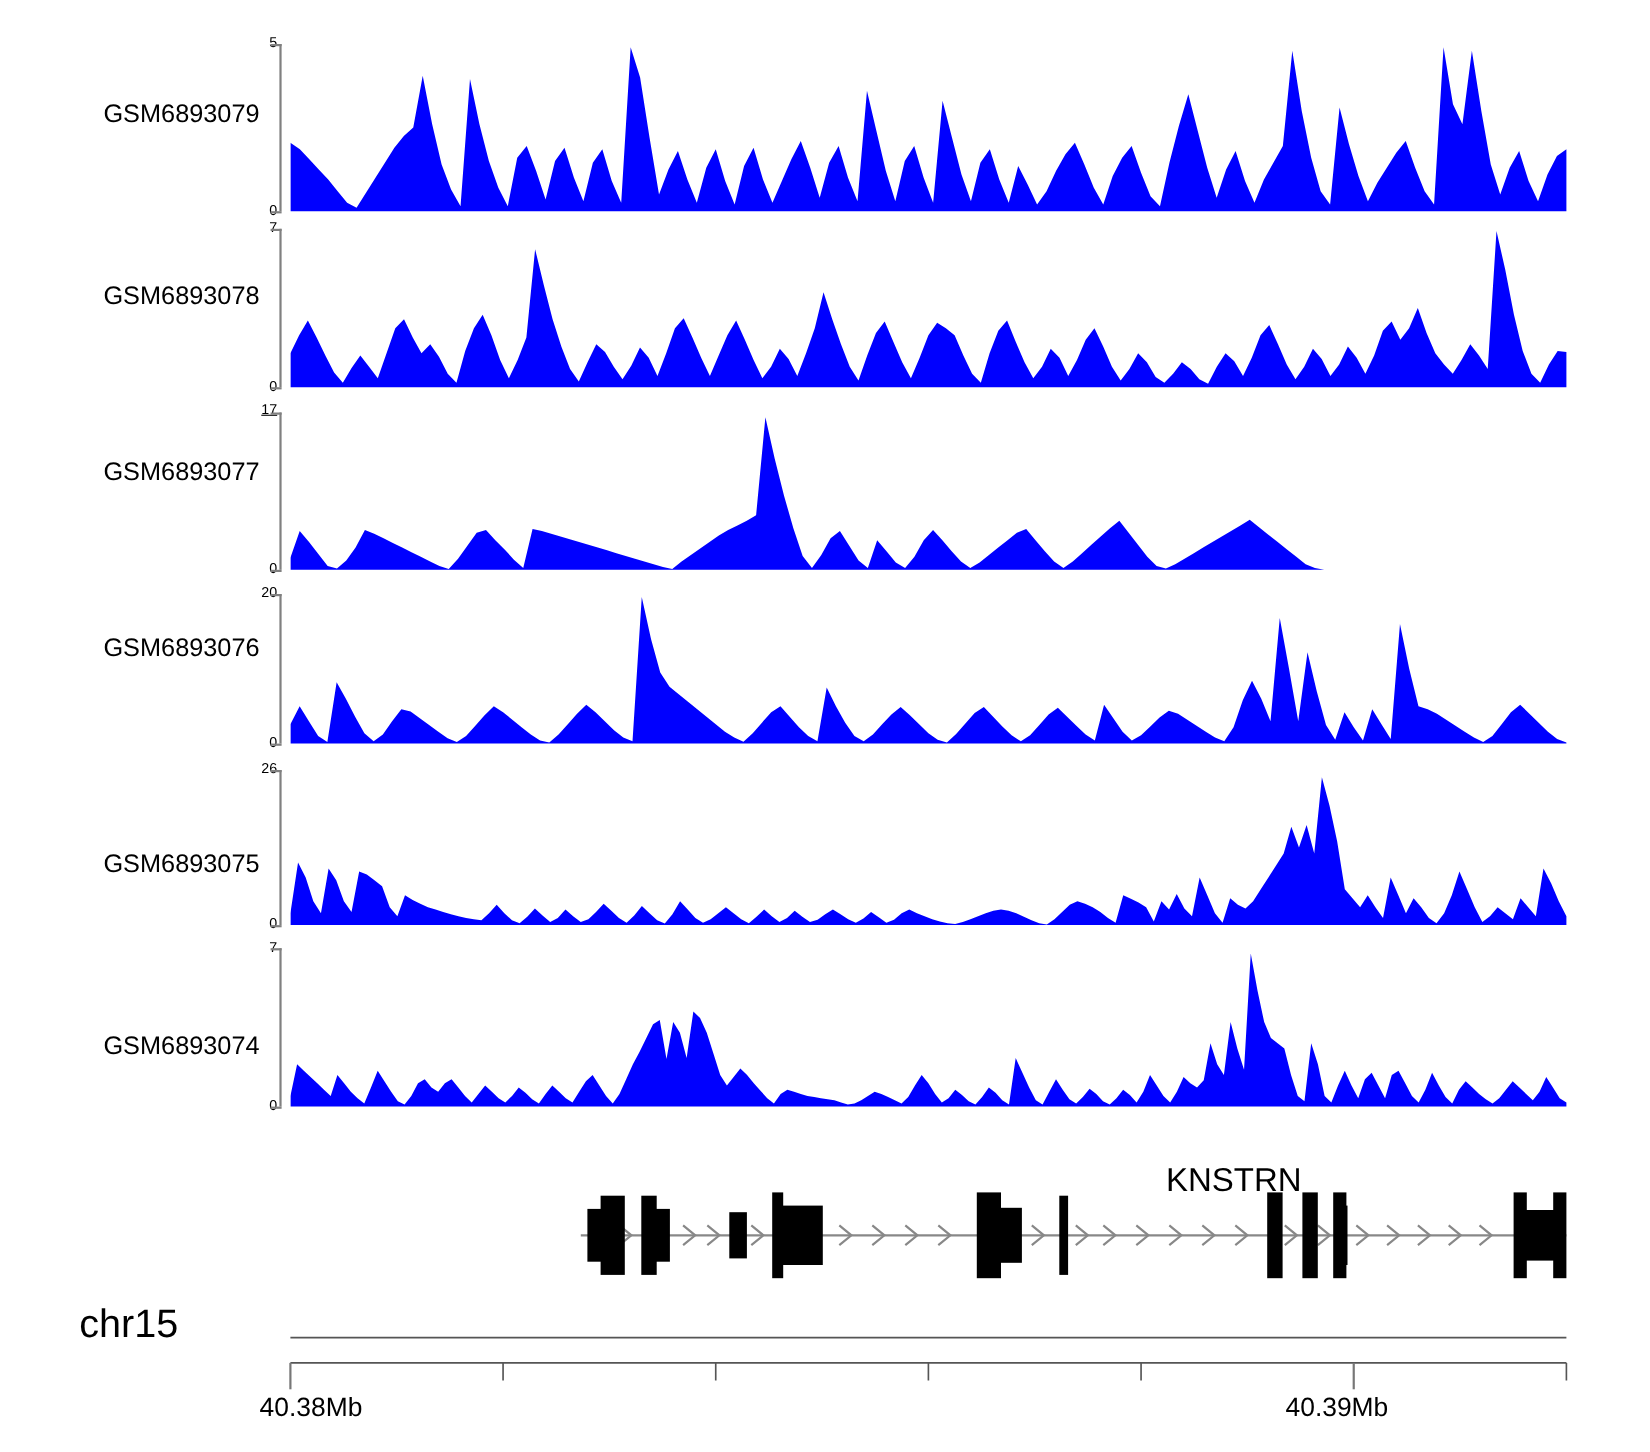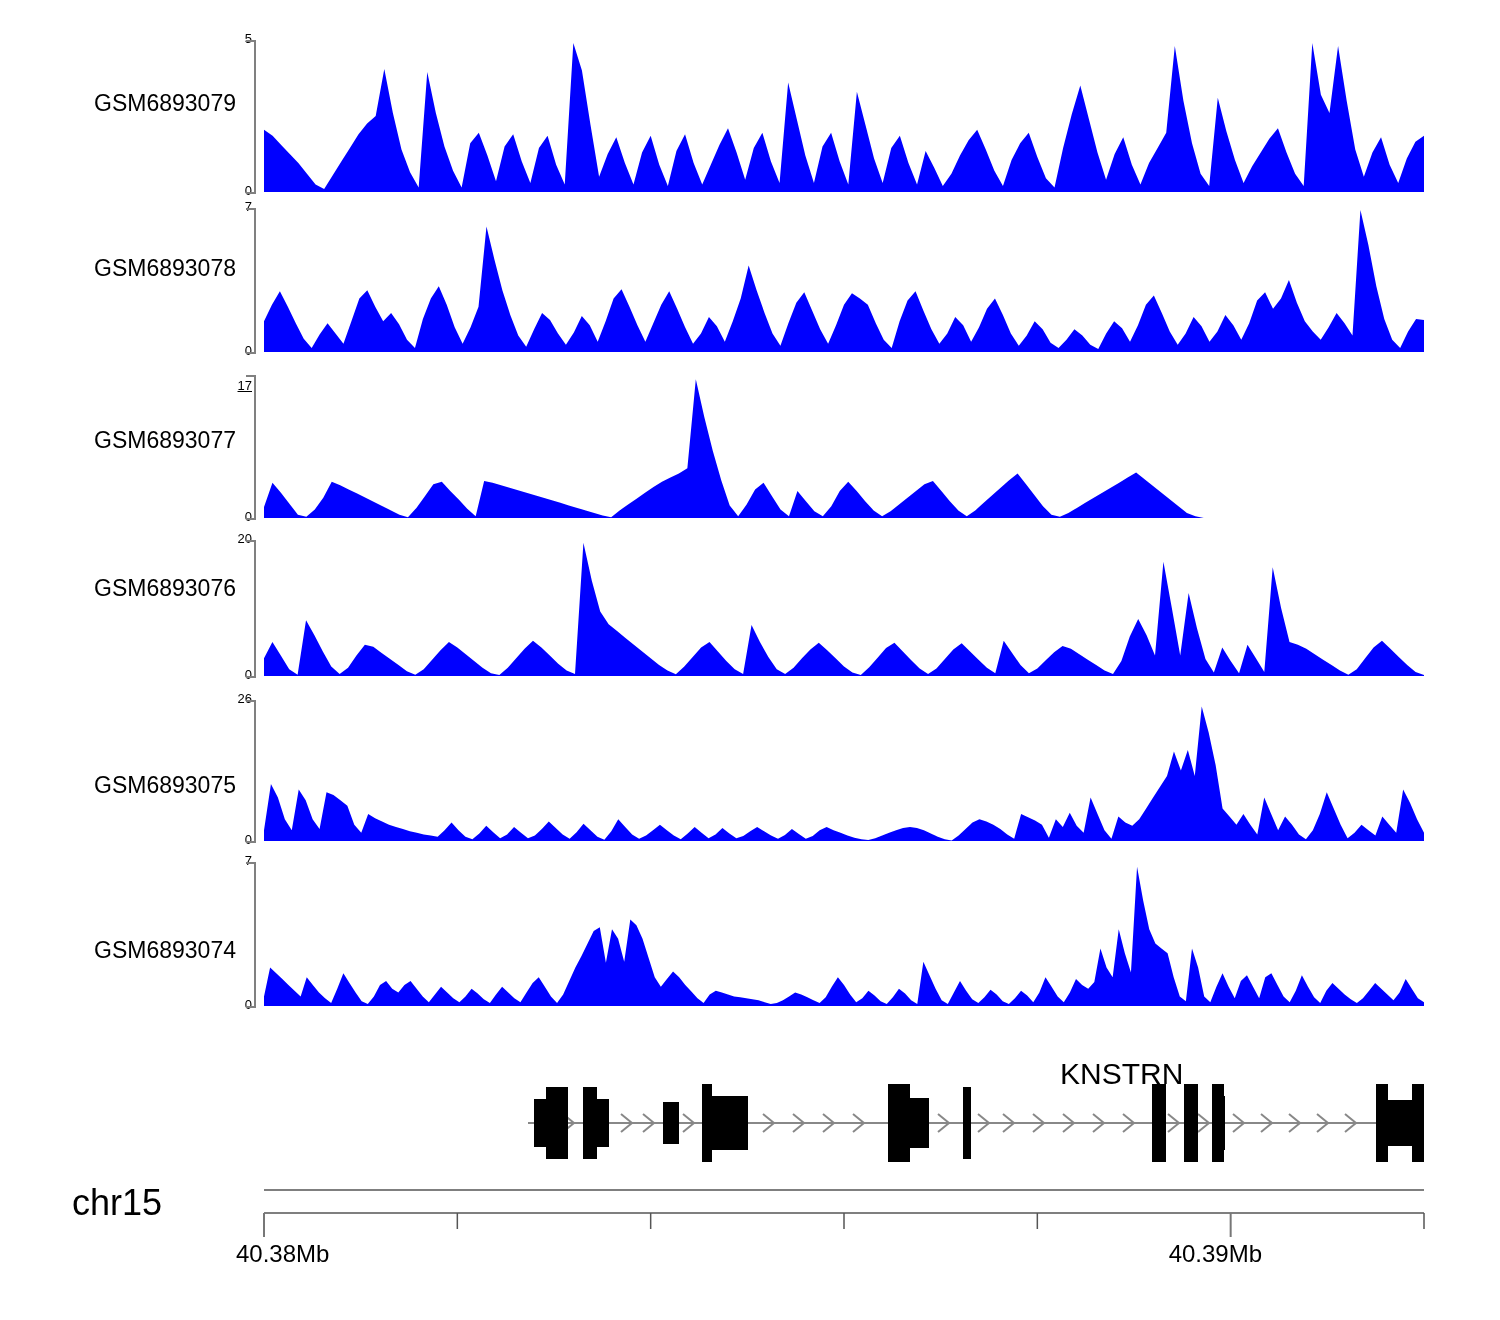--- a/index.html
+++ b/index.html
@@ -25,21 +25,21 @@
   #gene-name{
     position:absolute;font-size:30px;color:#000;white-space:nowrap;
     font-family:"Liberation Sans",sans-serif;
   }
 
   
   #chrom-label{
     position:absolute;left:72px;top:1182px;font-size:36px;color:#000;
     font-family:"Liberation Sans",sans-serif;letter-spacing:0px;
   }
-  #ruler{position:absolute;left:0;top:1185px;width:1232px;height:110px;text-decoration:underline;}
+  #ruler{position:absolute;left:0;top:1211px;width:1232px;height:110px;text-decoration:underline;}
   .tick-label{
     position:absolute;font-size:24px;color:#000;white-space:nowrap;
     font-family:"Liberation Sans",sans-serif;
   }
 </style>
 </head>
 <body>
 
 <div id="stage">
 
@@ -60,22 +60,22 @@
         <div class="axis-max" style="left: 212px; top: 199px;">7</div>
         <div class="axis-min" style="left: 212px; top: 343px;">0</div>
         <div class="axis-line" style="left: 254px; top: 208px; width: 2px; height: 144px; background: rgb(128, 128, 128);"></div>
         <div class="axis-line" style="left: 246px; top: 208px; width: 10px; height: 2px; background: rgb(128, 128, 128);"></div>
         <div class="axis-line" style="left: 246px; top: 352px; width: 10px; height: 2px; background: rgb(128, 128, 128);"></div>
         <svg width="1162" height="146" class="cov-svg" style="left: 264px; top: 208px;">
           <polygon points="0,144 0.00,113.14 7.95,96.69 15.89,83.31 23.84,98.74 31.78,115.20 39.73,130.63 47.67,139.89 55.62,126.51 63.56,115.20 71.51,125.49 79.45,135.77 87.40,113.14 95.34,90.51 103.29,82.29 111.23,98.74 119.18,113.14 127.12,104.91 135.07,116.23 143.01,131.66 150.96,139.89 158.90,111.09 166.85,90.51 174.79,78.17 182.74,96.69 190.68,119.31 198.63,135.77 206.58,119.31 214.52,98.74 222.47,18.51 230.41,51.43 238.36,82.29 246.30,106.97 254.25,127.54 262.19,138.86 270.14,121.37 278.08,104.91 286.03,112.11 293.97,125.49 301.92,136.80 309.86,124.46 317.81,108.00 325.75,117.26 333.70,133.71 341.64,113.14 349.59,90.51 357.53,81.26 365.48,98.74 373.42,117.26 381.37,133.71 389.32,115.20 397.26,96.69 405.21,83.31 413.15,100.80 421.10,119.31 429.04,135.77 436.99,125.49 444.93,109.03 452.88,118.29 460.82,133.71 468.77,113.14 476.71,90.51 484.66,57.60 492.60,82.29 500.55,104.91 508.49,125.49 516.44,137.83 524.38,115.20 532.33,94.63 540.27,84.34 548.22,102.86 556.16,121.37 564.11,135.77 572.05,117.26 580.00,96.69 587.95,85.37 595.89,90.51 603.84,96.69 611.78,115.20 619.73,131.66 627.67,139.89 635.62,113.14 643.56,92.57 651.51,83.31 659.45,102.86 667.40,121.37 675.34,135.77 683.29,125.49 691.23,109.03 699.18,117.26 707.12,133.71 715.07,119.31 723.01,100.80 730.96,90.51 738.90,106.97 746.85,125.49 754.79,137.83 762.74,127.54 770.68,113.14 778.63,121.37 786.58,134.74 794.52,139.89 802.47,131.66 810.41,121.37 818.36,127.54 826.30,136.80 834.25,140.91 842.19,125.49 850.14,113.14 858.08,120.34 866.03,133.71 873.97,117.26 881.92,96.69 889.86,87.43 897.81,104.91 905.75,123.43 913.70,136.80 921.64,125.49 929.59,109.03 937.53,118.29 945.48,133.71 953.42,123.43 961.37,106.97 969.32,117.26 977.26,131.66 985.21,115.20 993.15,92.57 1001.10,84.34 1009.04,100.80 1016.99,90.51 1024.93,72.00 1032.88,94.63 1040.82,113.14 1048.77,123.43 1056.71,131.66 1064.66,119.31 1072.60,104.91 1080.55,115.20 1088.49,127.54 1096.44,2.06 1104.38,37.03 1112.33,78.17 1120.27,111.09 1128.22,131.66 1136.16,139.89 1144.11,123.43 1152.05,111.09 1160.00,112.11 1160,144" fill="#0000FF" shape-rendering="geometricPrecision"></polygon>
         </svg>
       </div>
       <div class="track-row" style="top: 0px;">
-        <div class="track-label" style="top: 415px; margin-top: 12px;">GSM6893077</div>
-        <div class="axis-max" style="left: 212px; top: 378px; text-decoration: underline;">17</div>
+        <div class="track-label" style="top: 415px;">GSM6893077</div>
+        <div class="axis-max" style="left: 212px; top: 364px; text-decoration: underline;">17</div>
         <div class="axis-min" style="left: 212px; top: 509px;">0</div>
         <div class="axis-line" style="left: 254px; top: 375px; width: 2px; height: 143px; background: rgb(128, 128, 128);"></div>
         <div class="axis-line" style="left: 246px; top: 375px; width: 10px; height: 2px; background: rgb(128, 128, 128);"></div>
         <div class="axis-line" style="left: 246px; top: 518px; width: 10px; height: 2px; background: rgb(128, 128, 128);"></div>
         <svg width="1162" height="145" class="cov-svg" style="left: 264px; top: 375px;">
           <polygon points="0,143 0.00,132.06 8.47,107.67 16.93,117.76 25.40,128.70 33.87,139.64 42.34,141.74 50.80,134.59 59.27,122.81 67.74,106.83 76.20,110.19 84.67,114.40 93.14,118.61 101.61,122.81 110.07,127.02 118.54,131.22 127.01,135.43 135.47,139.64 143.94,142.16 152.41,132.91 160.88,121.13 169.34,109.35 177.81,106.83 186.28,116.08 194.74,124.49 203.21,133.75 211.68,141.32 220.15,105.99 228.61,107.67 237.08,110.19 245.55,112.72 254.01,115.24 262.48,117.76 270.95,120.29 279.42,122.81 287.88,125.34 296.35,127.86 304.82,130.38 313.28,132.91 321.75,135.43 330.22,137.95 338.69,140.48 347.15,142.16 355.62,135.43 364.09,129.54 372.55,123.65 381.02,117.76 389.49,111.88 397.96,106.83 406.42,102.62 414.89,98.42 423.36,93.37 431.82,4.21 440.29,42.06 448.76,75.71 457.23,105.15 465.69,130.38 474.16,141.32 482.63,129.54 491.09,114.40 499.56,107.67 508.03,121.13 516.50,134.59 524.96,141.32 533.43,116.08 541.90,126.18 550.36,136.27 558.83,141.32 567.30,131.22 575.77,116.08 584.23,106.83 592.70,116.08 601.17,126.18 609.64,135.43 618.10,141.32 626.57,136.27 635.04,129.54 643.50,122.81 651.97,116.08 660.44,109.35 668.91,105.99 677.37,116.08 685.84,126.18 694.31,135.43 702.77,141.32 711.24,135.43 719.71,127.86 728.18,120.29 736.64,112.72 745.11,105.15 753.58,98.42 762.04,109.35 770.51,120.29 778.98,131.22 787.45,139.64 795.91,141.74 804.38,137.95 812.85,132.91 821.31,127.86 829.78,122.81 838.25,117.76 846.72,112.72 855.18,107.67 863.65,102.62 872.12,97.58 880.58,104.31 889.05,111.04 897.52,117.76 905.99,124.49 914.45,131.22 922.92,137.95 931.39,141.32 939.85,143.00 948.32,143.00 956.79,143.00 965.26,143.00 973.72,143.00 982.19,143.00 990.66,143.00 999.12,143.00 1007.59,143.00 1016.06,143.00 1024.53,143.00 1032.99,143.00 1041.46,143.00 1049.93,143.00 1058.39,143.00 1066.86,143.00 1075.33,143.00 1083.80,143.00 1092.26,143.00 1100.73,143.00 1109.20,143.00 1117.66,143.00 1126.13,143.00 1134.60,143.00 1143.07,143.00 1151.53,143.00 1160.00,143.00 1160,143" fill="#0000FF" shape-rendering="geometricPrecision"></polygon>
         </svg>
       </div>
       <div class="track-row" style="top: 0px;">
         <div class="track-label" style="top: 575px;">GSM6893076</div>

